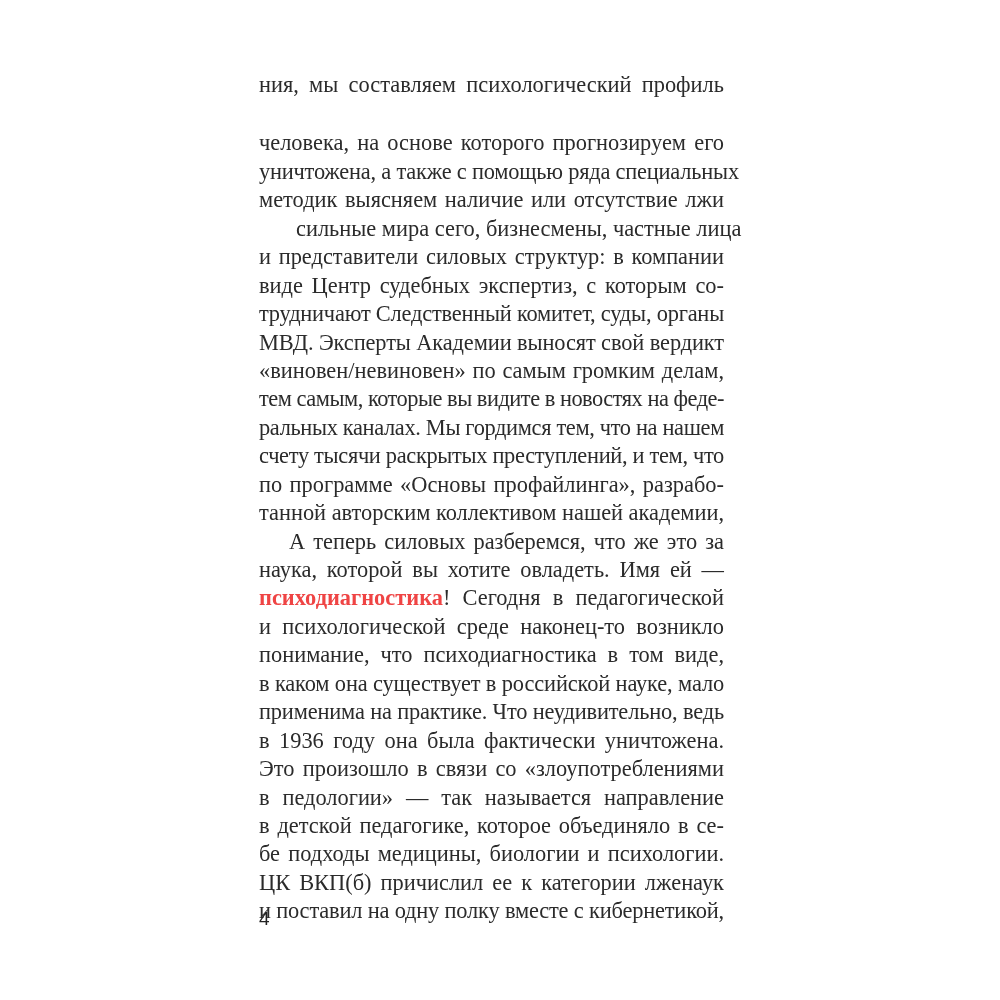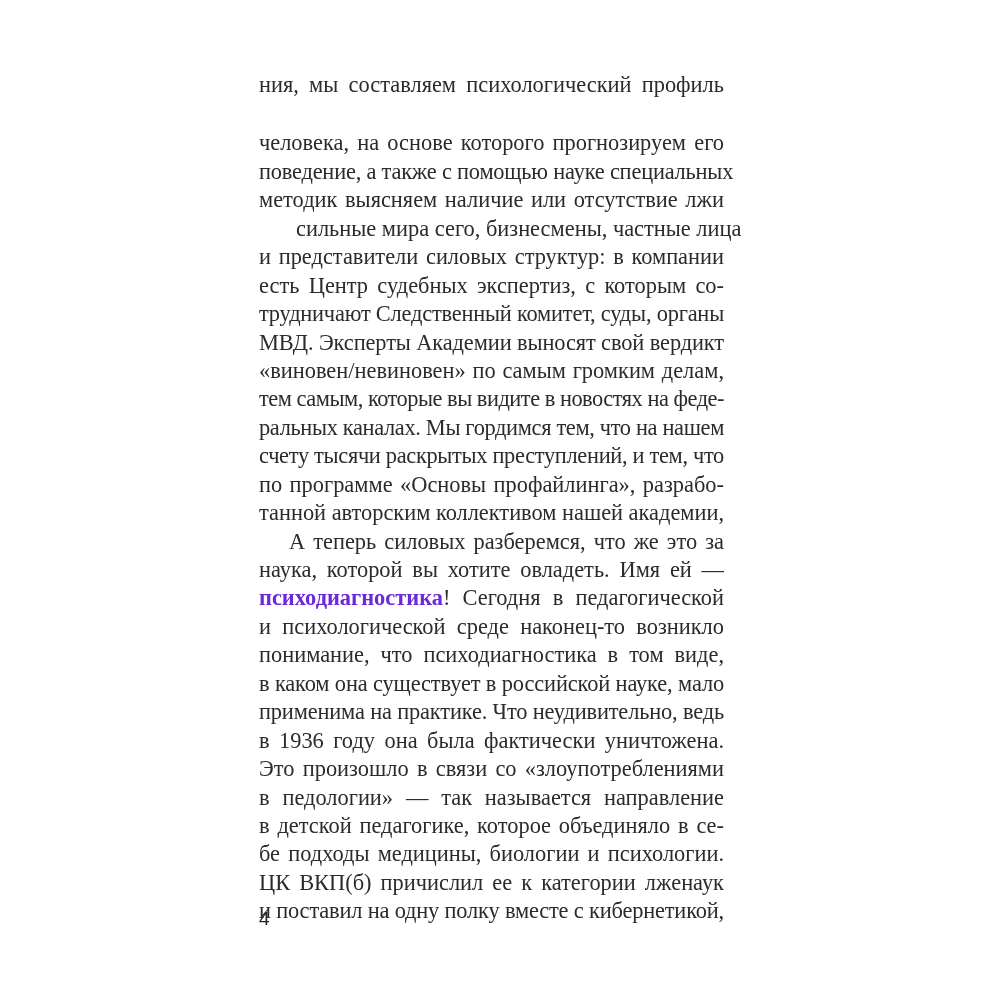--- a/index.html
+++ b/index.html
@@ -34,43 +34,43 @@
       white-space: nowrap;
       text-align: justify;
       text-align-last: justify;
       height: 28.45px;
     }
     .line.indent {
       padding-left: 30px;
     }
     .bold {
       font-weight: bold;
-      color: #6d28d9;
+      color: #ef4444;
     }
     .page-number {
       position: absolute;
       left: 259px;
       top: 908px;
       font-family: "Liberation Sans", "DejaVu Sans", sans-serif;
       font-size: 19px;
       color: #222222;
     }
   </style>
 </head>
 <body>
 
 <div class="page">
   <div class="text-block">
     <span class="line" style="word-spacing: 0px;">ния, мы составляем психологический профиль</span>
     <span class="line" style="word-spacing: 0px; margin-top: 30px;">человека, на основе которого прогнозируем его</span>
-    <span class="line" style="word-spacing: 0px; letter-spacing: -0.205208px;">поведение, а также с помощью науке специальных</span>
+    <span class="line" style="word-spacing: 0px; letter-spacing: -0.205208px;">уничтожена, а также с помощью ряда специальных</span>
     <span class="line" style="word-spacing: 0px;">методик выясняем наличие или отсутствие лжи</span>
     <span class="line" style="word-spacing: 0px; margin-left: 37px;">сильные мира сего, бизнесмены, частные лица</span>
     <span class="line" style="word-spacing: 0px;">и представители силовых структур: в компании</span>
-    <span class="line" style="word-spacing: 0px;">есть Центр судебных экспертиз, с которым со-</span>
+    <span class="line" style="word-spacing: 0px;">виде Центр судебных экспертиз, с которым со-</span>
     <span class="line" style="word-spacing: 0px; letter-spacing: -0.205208px;">трудничают Следственный комитет, суды, органы</span>
     <span class="line" style="word-spacing: 0px; letter-spacing: -0.106831px;">МВД. Эксперты Академии выносят свой вердикт</span>
     <span class="line" style="word-spacing: 0px;">«виновен/невиновен» по самым громким делам,</span>
     <span class="line" style="word-spacing: 0px; letter-spacing: -0.485026px;">тем самым, которые вы видите в новостях на феде-</span>
     <span class="line" style="word-spacing: 0px; letter-spacing: -0.341372px;">ральных каналах. Мы гордимся тем, что на нашем</span>
     <span class="line" style="word-spacing: 0px; letter-spacing: -0.315824px;">счету тысячи раскрытых преступлений, и тем, что</span>
     <span class="line" style="word-spacing: 0px;">по программе «Основы профайлинга», разрабо-</span>
     <span class="line" style="word-spacing: 0px; letter-spacing: -0.0120739px;">танной авторским коллективом нашей академии,</span>
     <span class="line indent" style="word-spacing: 0px;">А теперь силовых разберемся, что же это за</span>
     <span class="line" style="word-spacing: 0px;">наука, которой вы хотите овладеть. Имя ей —</span>

